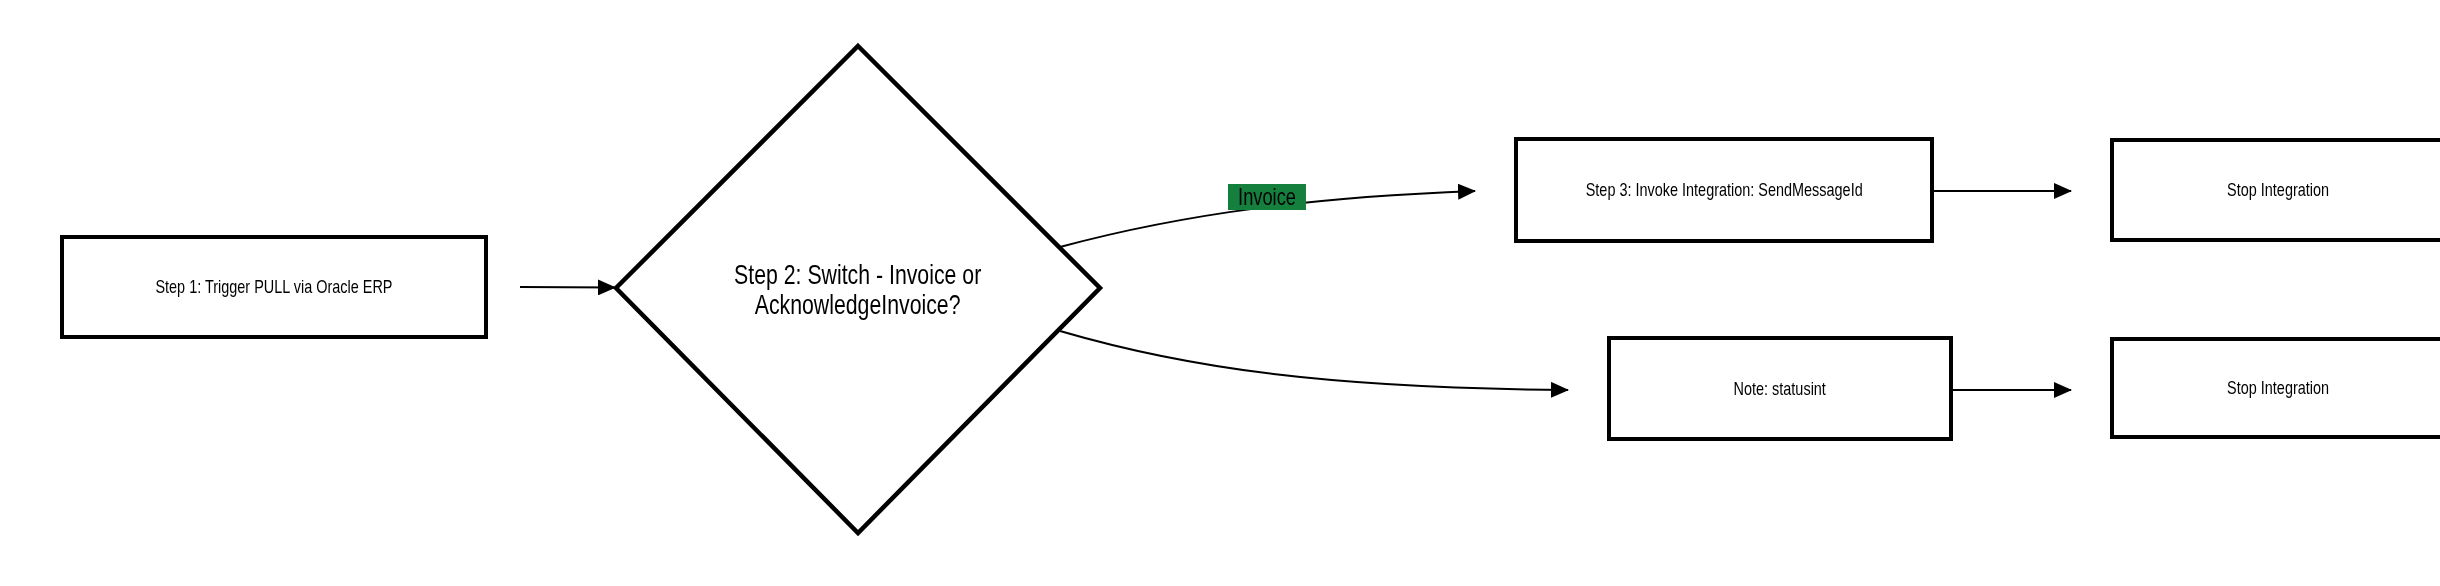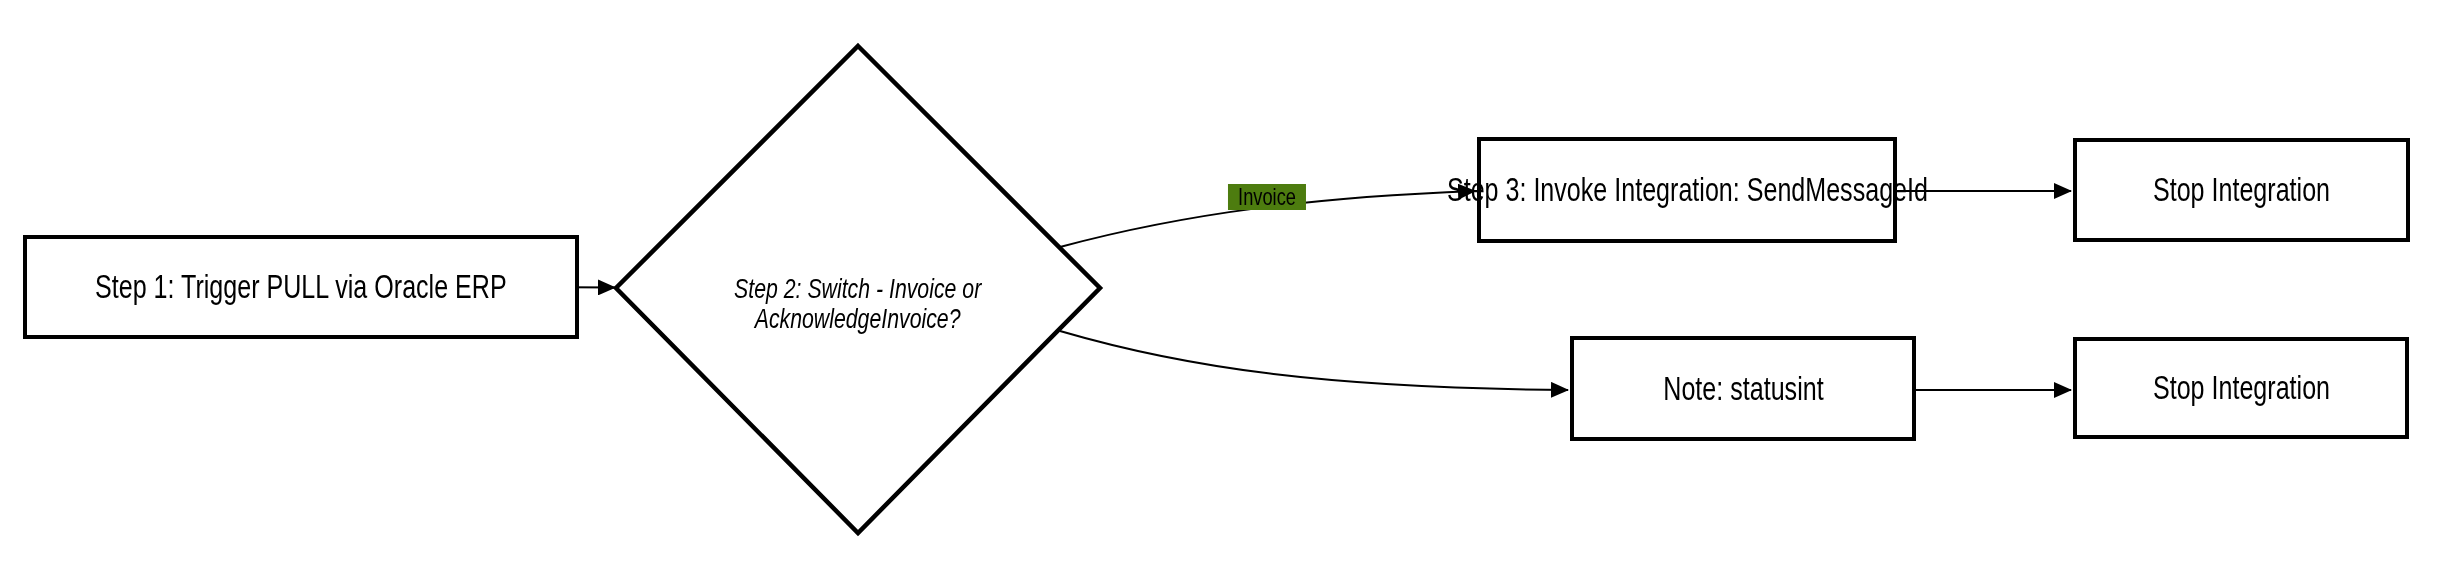--- a/index.html
+++ b/index.html
@@ -25,22 +25,23 @@
   }
   .node {
     position: absolute;
     box-sizing: border-box;
     background: #ffffff;
     border: 4px solid #000000;
     display: flex;
     align-items: center;
     justify-content: center;
     text-align: left;
-    font-size: 33px;
+    font-size: 19px;
     line-height: 30px;
+    margin-left: 37px;
   }
   .node .lbl {
     display: inline-block;
     white-space: nowrap;
     transform: scaleX(0.76);
     transform-origin: center center;
   }
   .diamond-label {
     position: absolute;
     display: flex;
@@ -52,40 +53,40 @@
   }
   .diamond-label .lbl {
     display: inline-block;
     white-space: pre-line;
     transform: scaleX(0.76);
     transform-origin: center center;
   }
   .edge-label {
     position: absolute;
     transform: translate(-50%, -50%);
-    background: #4d7c0f;
+    background: #15803d;
     font-size: 24px;
     line-height: 26px;
     padding: 0 1px;
     display: flex;
     justify-content: center;
   }
   .edge-label .lbl {
     display: inline-block;
     white-space: nowrap;
     transform: scaleX(0.76);
     transform-origin: center center;
   }
   
-  #node-step1        { left: 23px;   top: 235px; width: 556px; height: 104px; }
+  #node-step1        { left: 23px;   top: 235px; width: 428px; height: 104px; }
   #node-step3        { left: 1477px; top: 137px; width: 420px; height: 106px; }
   #node-stop-top     { left: 2073px; top: 138px; width: 337px; height: 104px; }
   #node-note         { left: 1570px; top: 336px; width: 346px; height: 105px; }
   #node-stop-bottom  { left: 2073px; top: 337px; width: 336px; height: 102px; }
-  #label-step2       { left: 628px;  top: 252px; width: 460px; height: 104px; font-style: italic; }
+  #label-step2       { left: 628px;  top: 238px; width: 460px; height: 104px; }
   #edge-label-invoice      { left: 1267px; top: 197px; }
   #edge-label-acknowledge  { left: 1297px; top: 390px; }
 </style>
 </head>
 <body>
 
 <div id="canvas">
 
   <svg class="edges-layer" viewBox="0 0 2440 586" xmlns="http://www.w3.org/2000/svg">
     <defs>

